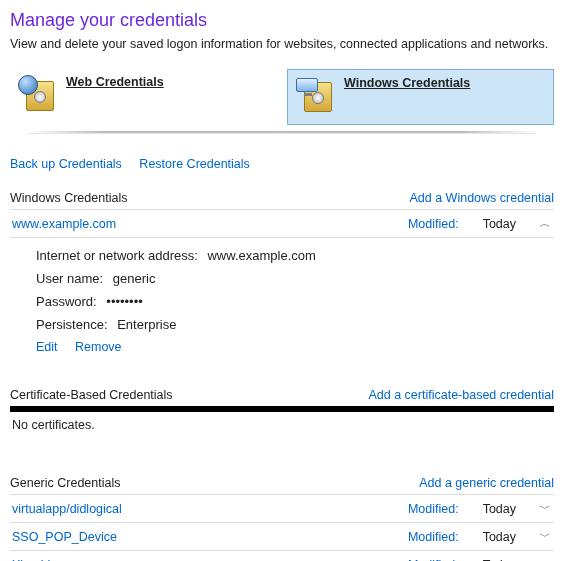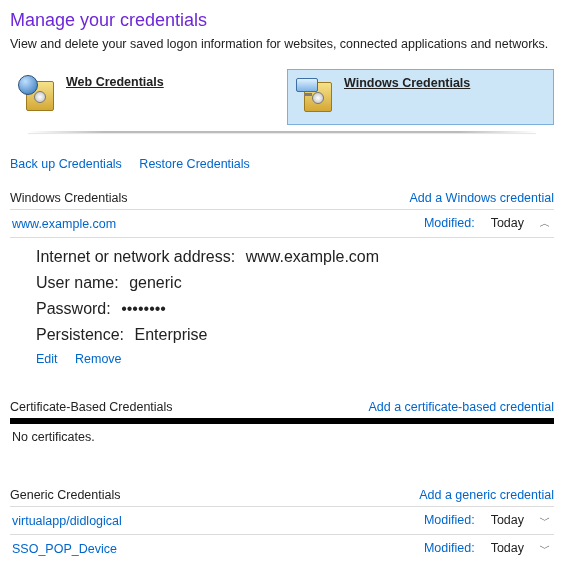--- a/index.html
+++ b/index.html
@@ -113,36 +113,36 @@
   .section-title { font-size: 12.5px; }
   .add-link { color: #0066cc; cursor: pointer; font-size: 12.5px; }
   .row {
     display: flex;
     justify-content: space-between;
     align-items: center;
     border-top: 1px solid #dcdcdc;
     padding: 6px 2px;
   }
   .row-name { color: #0066cc; cursor: pointer; }
-  .row-right { display: flex; gap: 14px; }
+  .row-right { display: flex; align-items: center; gap: 22px; }
   .mod-label { color: #0066cc; }
   .mod-val { color: #222; margin-left: 2px; }
   .chev {
     display: inline-block;
     width: 14px;
     text-align: center;
     color: #555;
     cursor: pointer;
     font-size: 11px;
   }
   .details {
     border-top: 1px solid #dcdcdc;
     padding: 10px 0 8px 26px;
   }
-  .detail-line { margin-bottom: 8px; font-size: 16px; }
+  .detail-line { margin-bottom: 8px; font-size: 13px; }
   .detail-label { margin-right: 6px; }
   .edit-row { margin-top: 4px; }
   .edit-row .link + .link { margin-left: 14px; }
   .nocert {
     border-top: 6px solid #000000;
     padding: 6px 2px 18px 2px;
   }
   .section-gap { height: 22px; }
 </style>
 </head>

